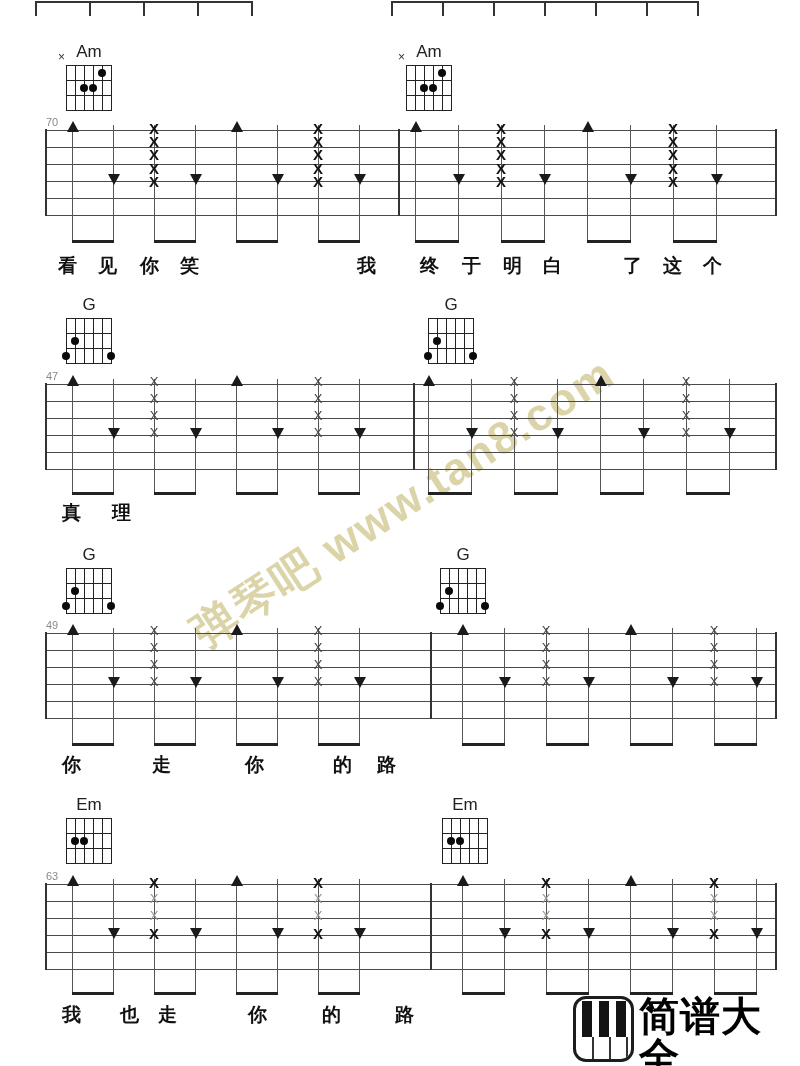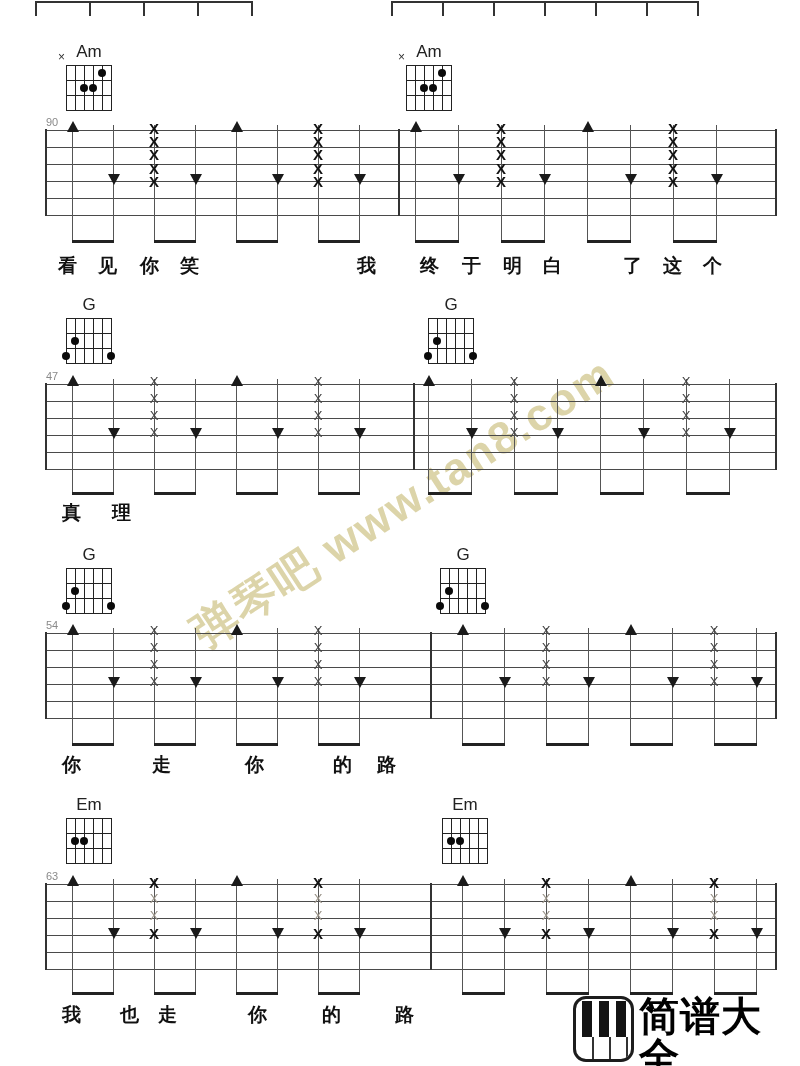--- a/index.html
+++ b/index.html
@@ -53,21 +53,21 @@
       </div>
       <div class="tickrail" style="left: 391px; top: 1px; width: 308px; height: 13px;">
         <div class="tick" style="left: 0px;"></div>
         <div class="tick" style="left: 51px;"></div>
         <div class="tick" style="left: 102px;"></div>
         <div class="tick" style="left: 153px;"></div>
         <div class="tick" style="left: 204px;"></div>
         <div class="tick" style="left: 255px;"></div>
         <div class="tick" style="left: 306px;"></div>
       </div>
-      <div class="mnum" style="left: 46px; top: 116px;">90</div>
+      <div class="mnum" style="left: 46px; top: 116px;">70</div>
       <div class="chord-label" style="left: 66px; top: 42px;">Am</div>
       <div class="mute-x" style="left: 58px; top: 51px;">×</div>
       <div class="gridline-h" style="left: 66px; top: 65px;"></div>
       <div class="gridline-h" style="left: 66px; top: 80px;"></div>
       <div class="gridline-h" style="left: 66px; top: 95px;"></div>
       <div class="gridline-h" style="left: 66px; top: 110px;"></div>
       <div class="gridline-v" style="left: 66px; top: 65px;"></div>
       <div class="gridline-v" style="left: 75px; top: 65px;"></div>
       <div class="gridline-v" style="left: 84px; top: 65px;"></div>
       <div class="gridline-v" style="left: 93px; top: 65px;"></div>
@@ -253,21 +253,21 @@
       <div class="beam" style="left: 72px; top: 492px; width: 42px;"></div>
       <div class="beam" style="left: 154px; top: 492px; width: 42px;"></div>
       <div class="beam" style="left: 236px; top: 492px; width: 42px;"></div>
       <div class="beam" style="left: 318px; top: 492px; width: 42px;"></div>
       <div class="beam" style="left: 428px; top: 492px; width: 44px;"></div>
       <div class="beam" style="left: 514px; top: 492px; width: 44px;"></div>
       <div class="beam" style="left: 600px; top: 492px; width: 44px;"></div>
       <div class="beam" style="left: 686px; top: 492px; width: 44px;"></div>
       <div class="lyr" style="left: 62px; top: 503px;">真</div>
       <div class="lyr" style="left: 112px; top: 503px;">理</div>
-      <div class="mnum" style="left: 46px; top: 619px;">54</div>
+      <div class="mnum" style="left: 46px; top: 619px;">49</div>
       <div class="chord-label" style="left: 66px; top: 545px;">G</div>
       <div class="gridline-h" style="left: 66px; top: 568px;"></div>
       <div class="gridline-h" style="left: 66px; top: 583px;"></div>
       <div class="gridline-h" style="left: 66px; top: 598px;"></div>
       <div class="gridline-h" style="left: 66px; top: 613px;"></div>
       <div class="gridline-v" style="left: 66px; top: 568px;"></div>
       <div class="gridline-v" style="left: 75px; top: 568px;"></div>
       <div class="gridline-v" style="left: 84px; top: 568px;"></div>
       <div class="gridline-v" style="left: 93px; top: 568px;"></div>
       <div class="gridline-v" style="left: 102px; top: 568px;"></div>

